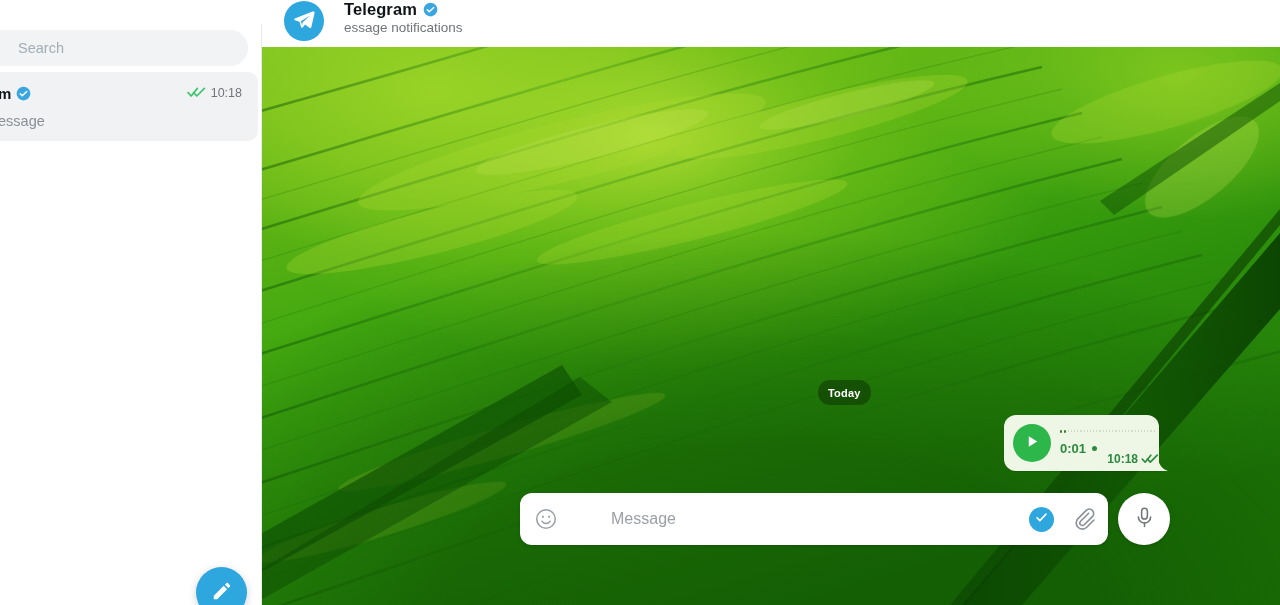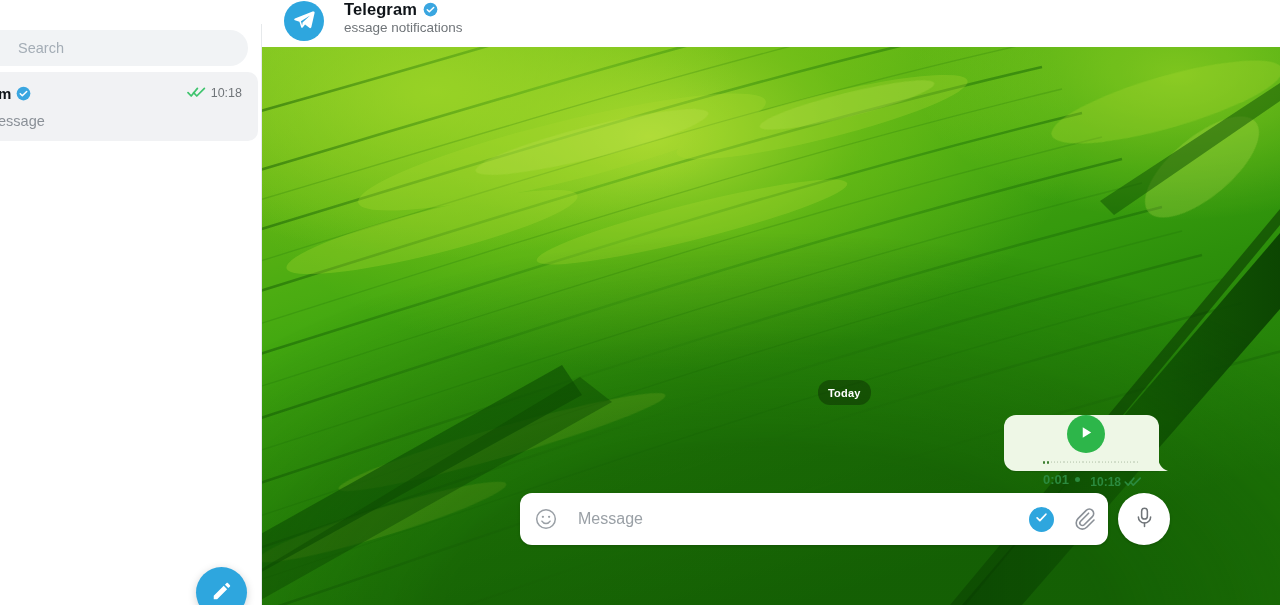--- a/index.html
+++ b/index.html
@@ -105,21 +105,21 @@
   #date-pill span {
     font-size:11px; font-weight:bold; color:#ffffff; letter-spacing:.2px;
   }
 
   
   #voice-bubble-wrap { position:absolute; left:742px; top:415px; z-index:4; }
   #voice-bubble {
     position:relative; width:155px; height:56px;
     background:#eef7e6; border-radius:12px 12px 0 12px;
     box-shadow:0 1px 1px rgba(0,0,0,.12);
-    display:flex; align-items:center; padding-left:9px;flex-direction:column;
+    display:flex; align-items:center; padding-left:9px;
   }
   #bubble-tail {
     position:absolute; right:-9px; bottom:0; width:10px; height:15px;
   }
   #play-button {
     width:38px; height:38px; border-radius:50%;
     background:#2db64a; flex:0 0 38px;
     display:flex; align-items:center; justify-content:center;
   }
   #voice-right { margin-left:9px; position:relative; width:95px; height:42px; }
@@ -137,21 +137,21 @@
 
   
   #composer {
     position:absolute; left:258px; top:493px; z-index:5;
     display:flex; align-items:center; gap:10px;
   }
   #input-bar {
     position:relative; width:588px; height:52px;
     background:#ffffff; border-radius:12px;
     box-shadow:0 1px 3px rgba(0,0,0,.18);
-    display:flex; align-items:center; padding:0 14px;
+    display:flex; align-items:center; padding:0 14px;gap:33px;
   }
   #emoji-icon { flex:0 0 24px; width:24px; height:24px; }
   #message-placeholder {
     font-size:16px; color:#9aa0a6; margin-left:20px;
   }
   #input-right {
     position:absolute; right:12px; display:flex; align-items:center; gap:18px;
   }
   #send-check-btn {
     width:25px; height:25px; border-radius:50%; background:#2ea6de;

